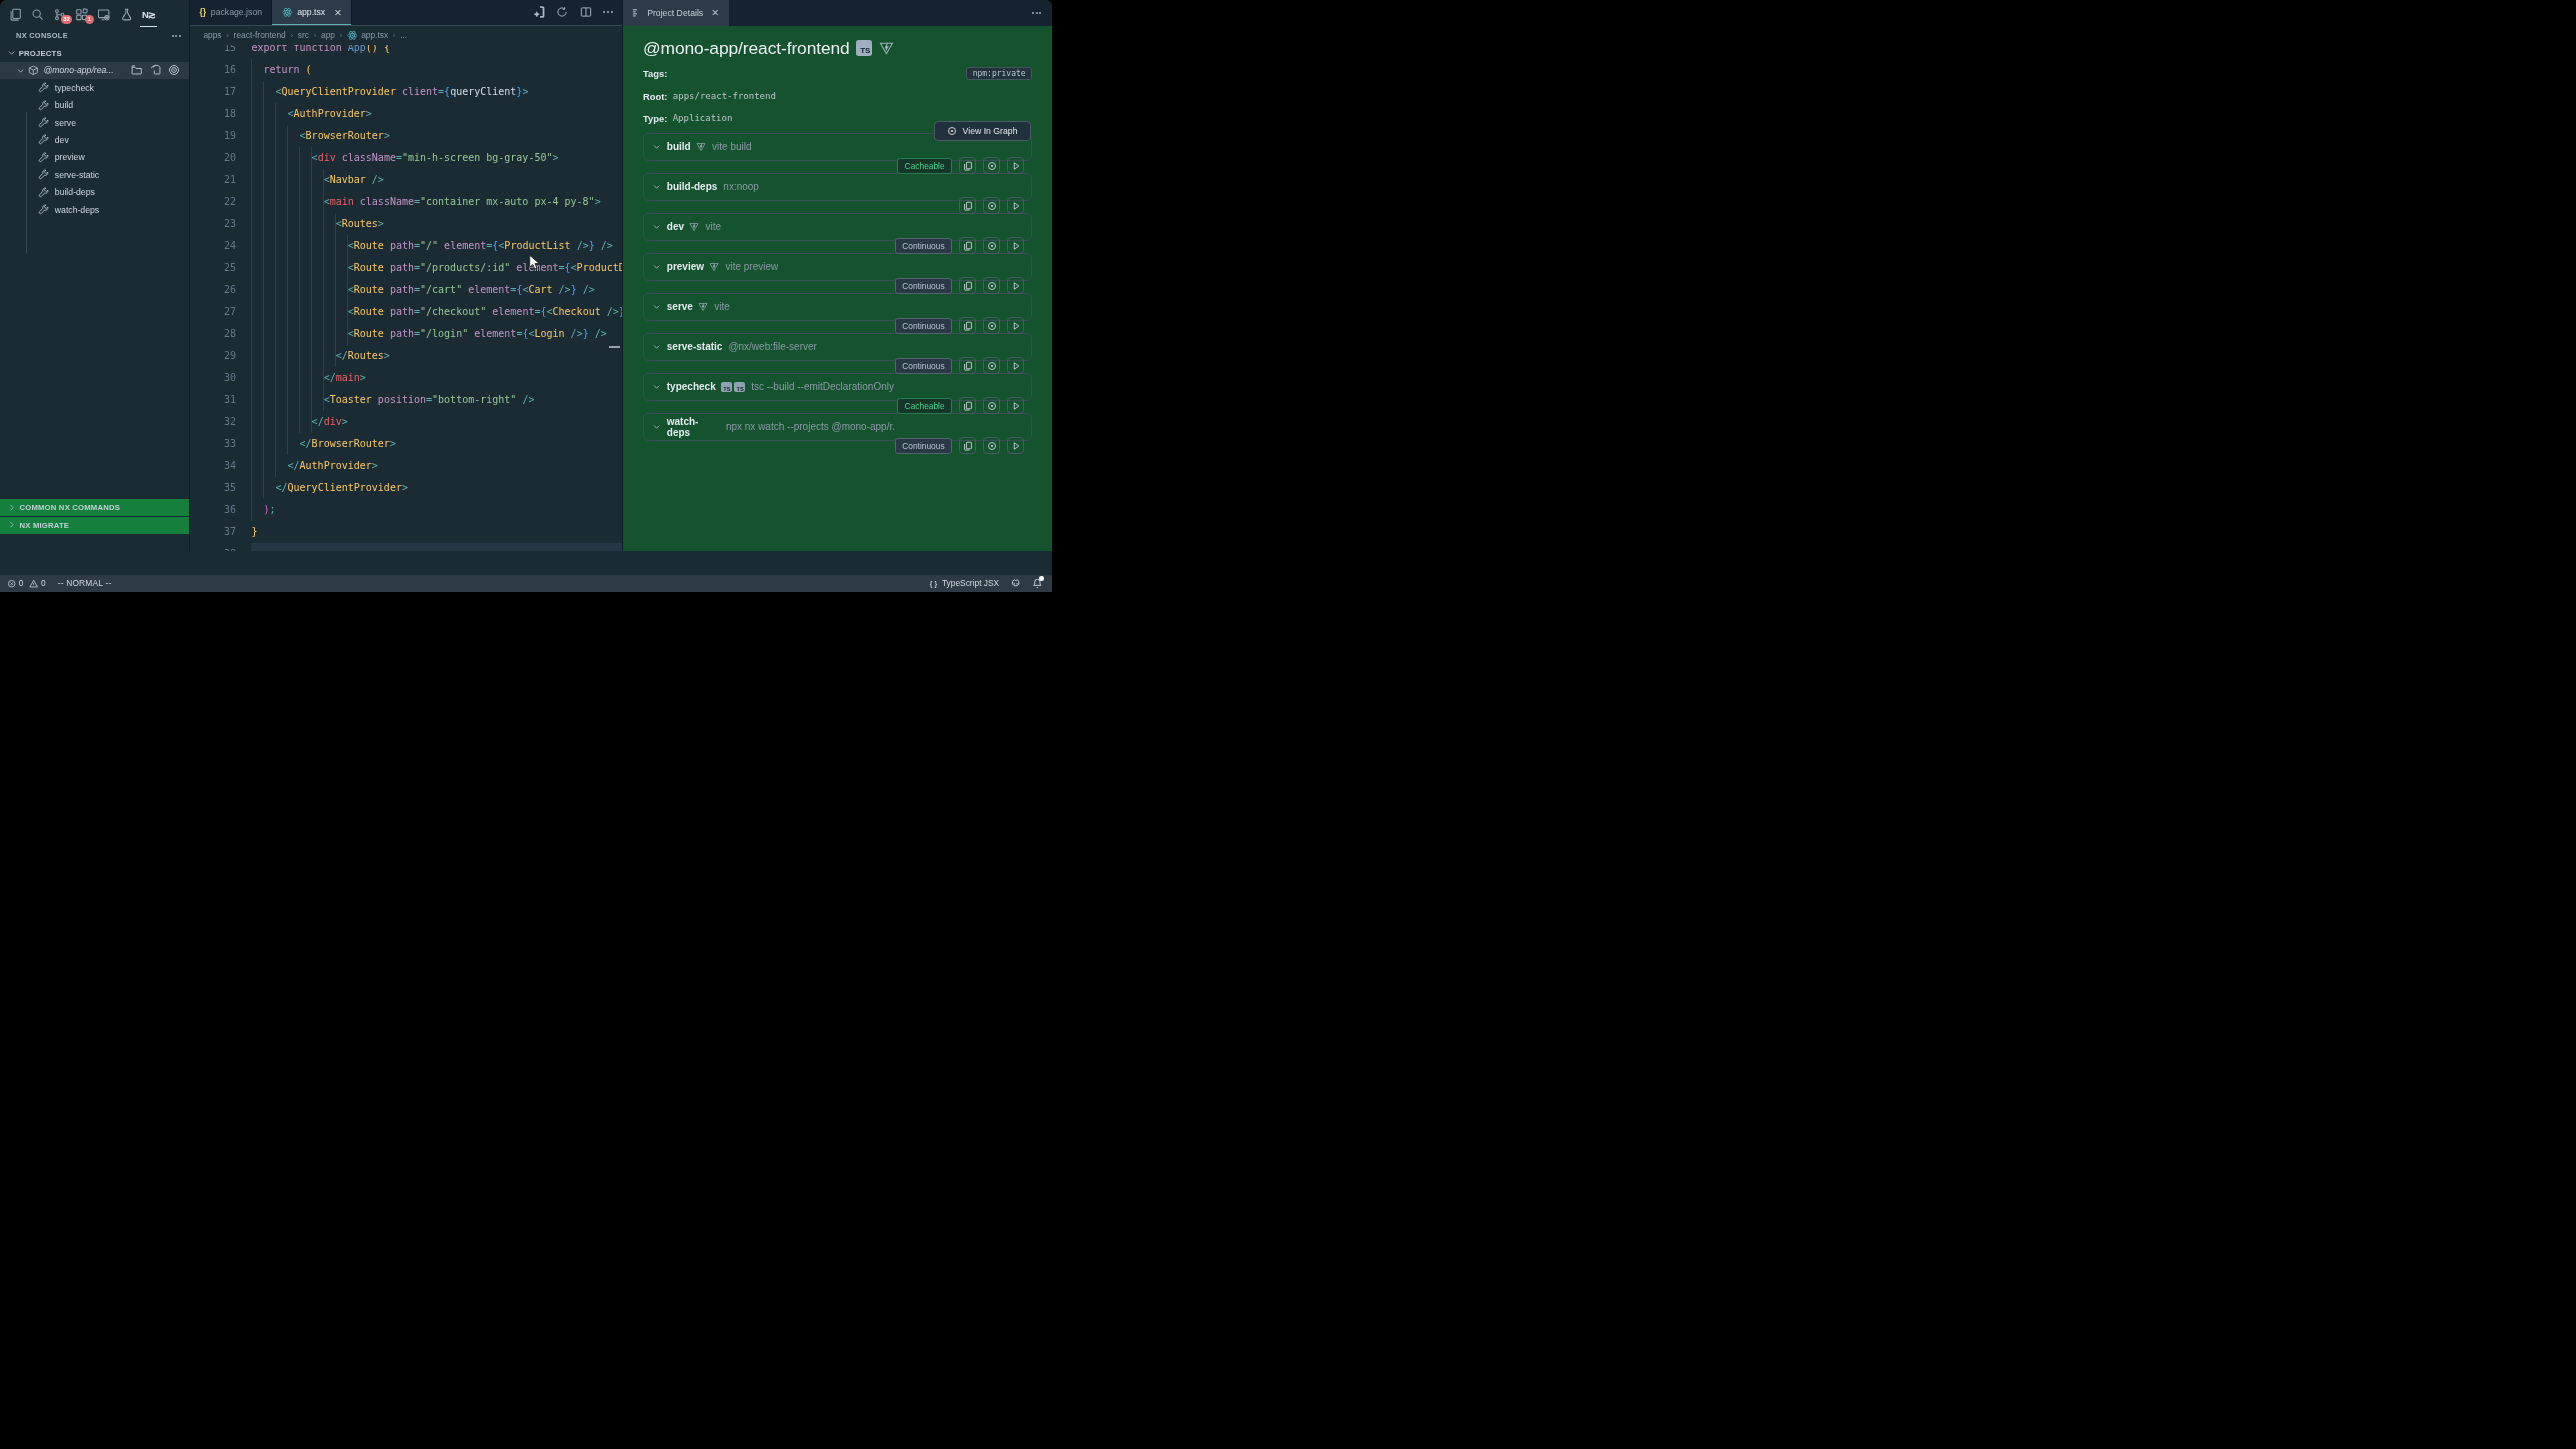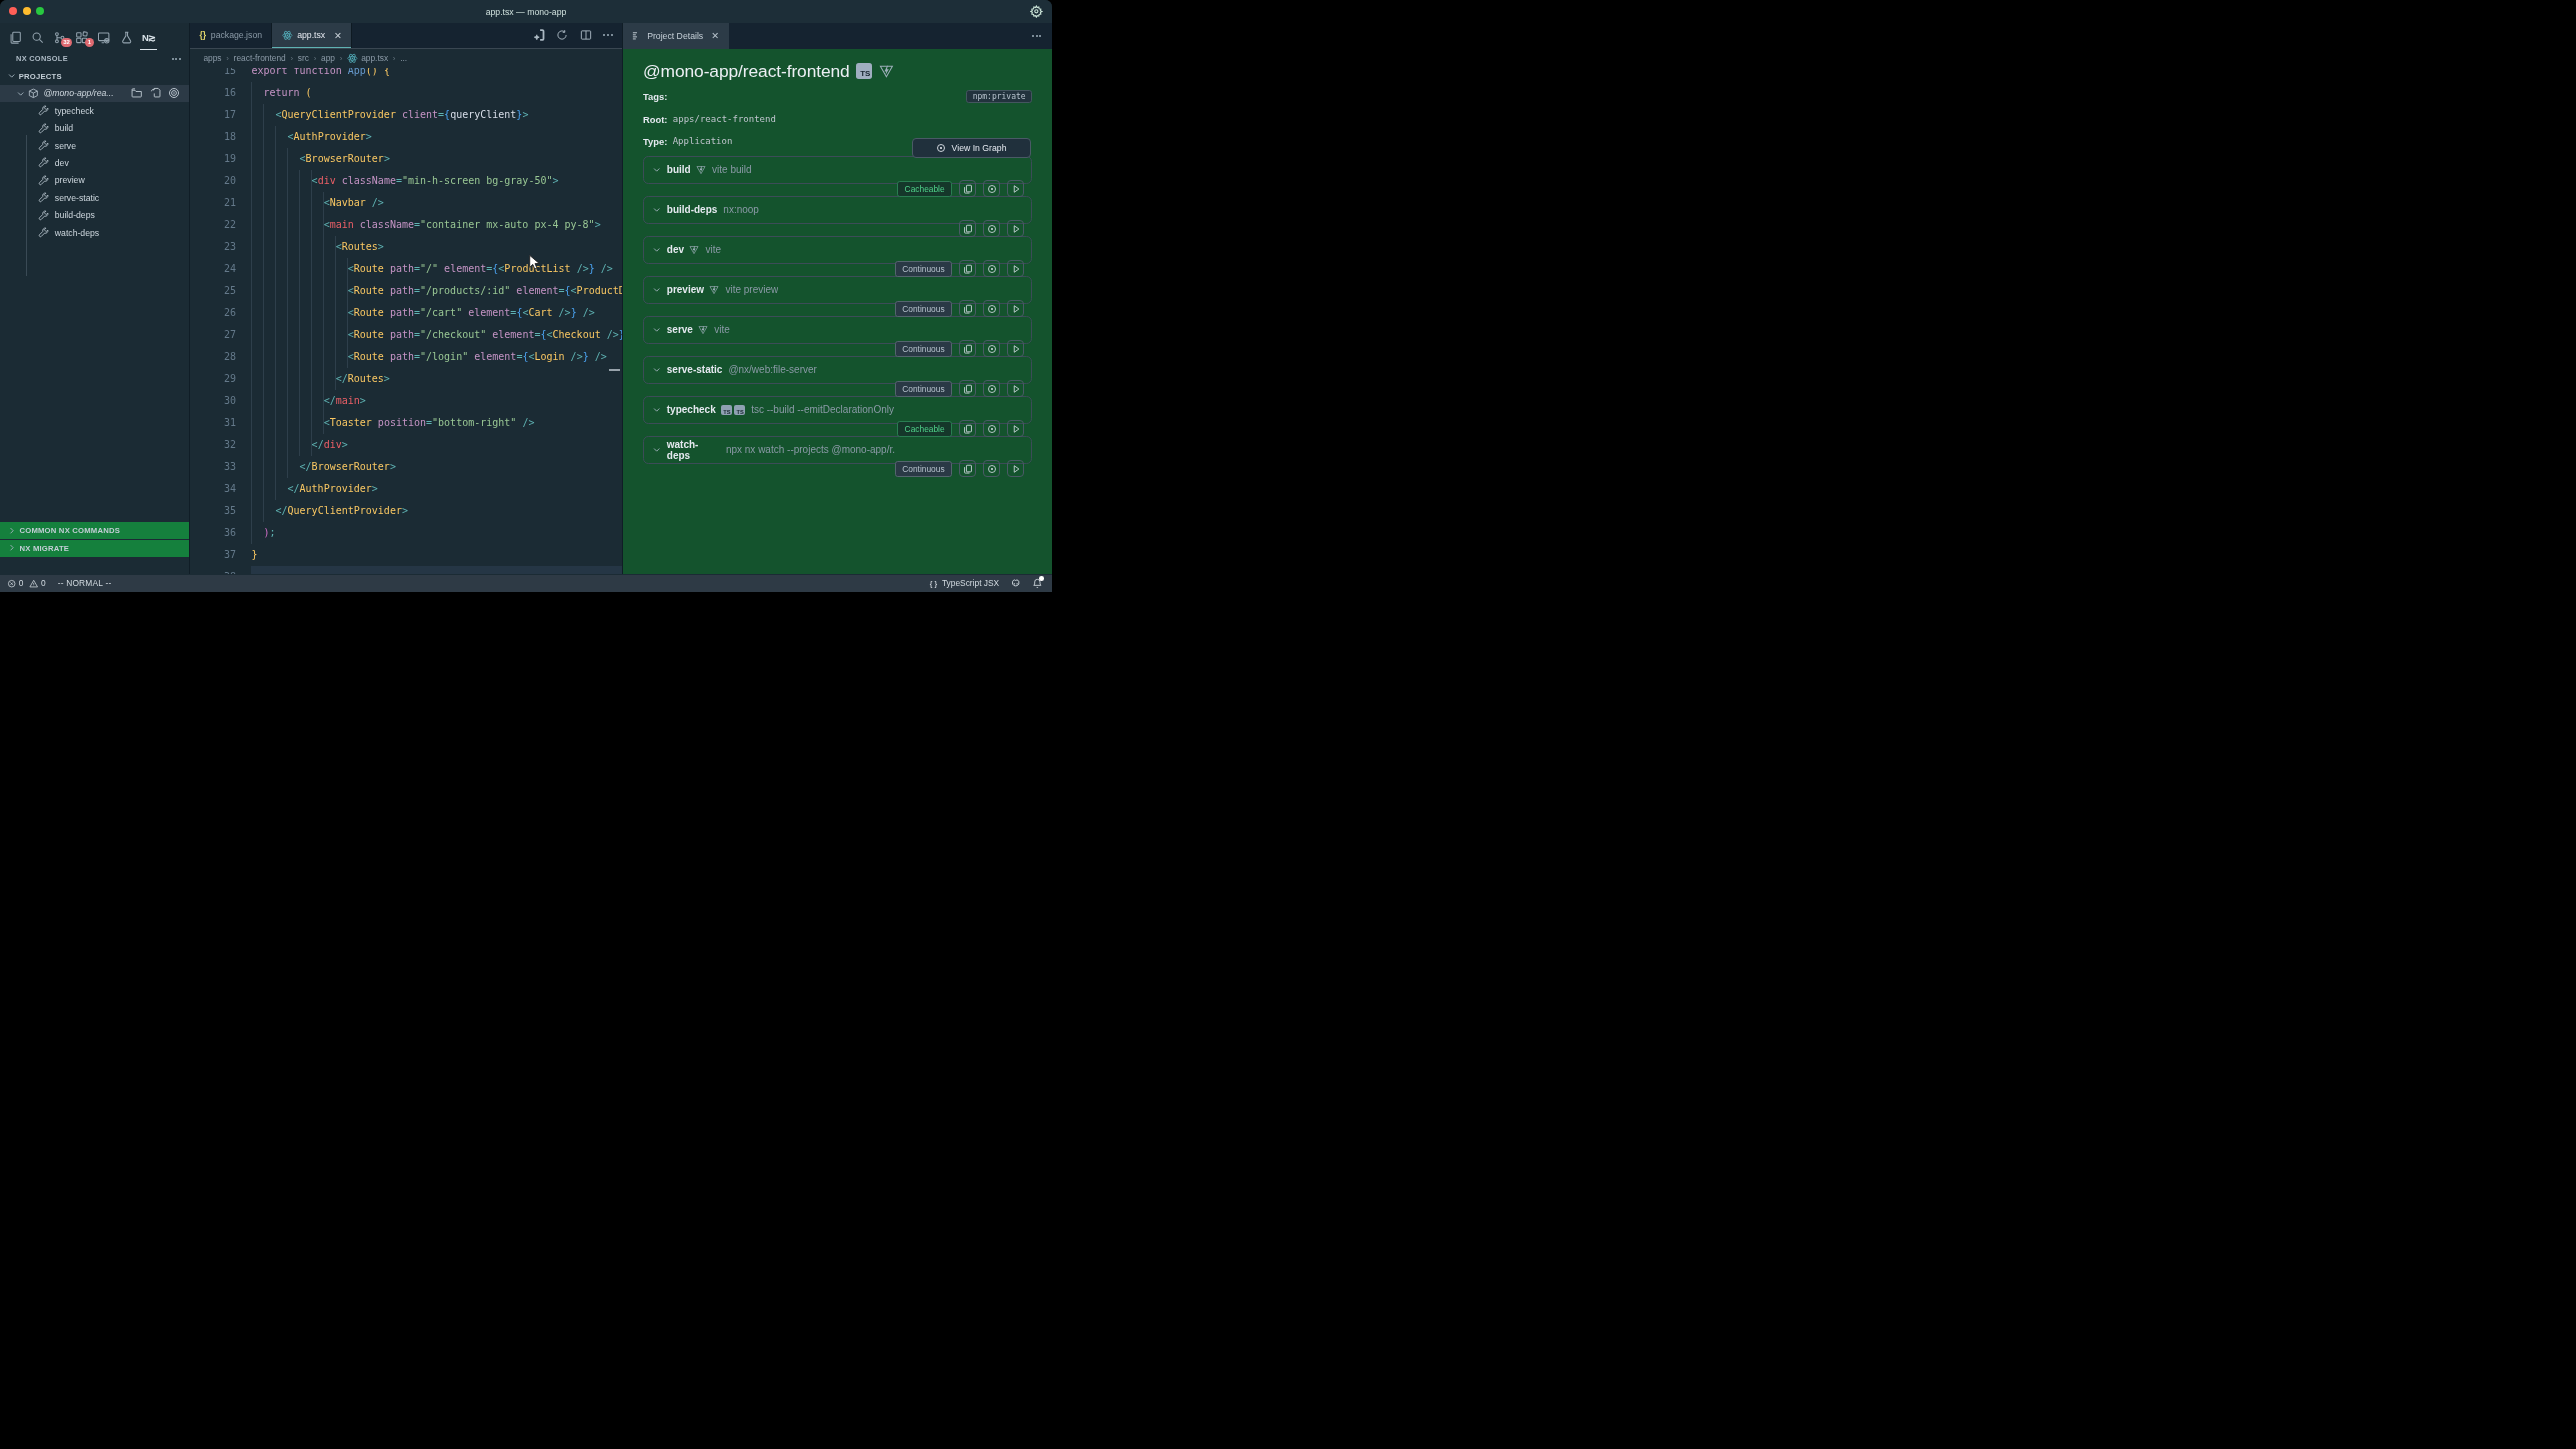--- a/index.html
+++ b/index.html
@@ -89,22 +89,22 @@
   .pd-title-row{display:flex;align-items:center;gap:6.7px;margin-top:2.7px;}
   .pd-title{font-size:17.4px;font-weight:400;color:#eceff4;letter-spacing:-0.1px;}
   .ts-badge{width:16px;height:16px;border-radius:2.7px;background:#a0aec0;color:#16242e;font-weight:700;
     font-size:8px;display:flex;align-items:flex-end;justify-content:flex-end;padding:1.3px 2px;}
   .vite-icon{color:#9fb0bb;}
   .pd-row{display:flex;align-items:center;margin-top:10.7px;font-size:9.4px;}
   .pd-row .lbl{font-weight:700;color:#e5e9f0;margin-right:5.4px;}
   .chip{font-family:"DejaVu Sans Mono",monospace;font-size:8px;color:#b8c4ce;border:0.7px solid #44565f;
     background:#22333d;border-radius:2.7px;padding:1.3px 5.4px;}
   .mono-val{font-family:"DejaVu Sans Mono",monospace;font-size:9px;color:#c0c5ce;}
-  .graph-btn{position:absolute;right:21.5px;top:89px;display:flex;align-items:center;gap:5.4px;height:20px;
-    padding:0 23px;border:0.7px solid #4a5a66;border-radius:4px;background:#20303c;color:#e5e9f0;
+  .graph-btn{position:absolute;right:21.5px;top:95px;display:flex;align-items:center;gap:5.4px;height:20px;
+    padding:0 12px;border:0.7px solid #4a5a66;border-radius:4px;background:#20303c;color:#e5e9f0;
     font-size:8.7px;cursor:pointer;}
   .targets-h{margin-top:20px;font-size:13.4px;color:#eceff4;display:inline-block;
     border-bottom:1.3px dotted #5c6b77;padding-bottom:5.4px;}
   .cards{margin-top:9.4px;}
   .card{display:flex;align-items:center;height:28px;border:0.7px solid #3c4c58;border-radius:5.4px;
     margin-bottom:12px;padding:0 6.7px 0 8px;}
   .card .chev{color:#9fb0bb;margin-right:5.4px;}
   .card .tname{font-weight:700;font-size:10px;color:#e5e9f0;}
   .card .tech{display:flex;gap:2.7px;margin-left:5.4px;align-items:center;color:#9fb0bb;}
   .ts-sm{width:10.7px;height:10.7px;border-radius:2px;background:#8fa1b3;color:#16242e;font-weight:700;
@@ -126,34 +126,20 @@
   .sb-lang{display:flex;align-items:center;gap:4.7px;cursor:pointer;}
   .sb-braces{font-size:8px;color:#e5e9f0;}
 
   .mouse-cursor{position:absolute;left:527px;top:254px;z-index:50;pointer-events:none;}
 </style>
 </head>
 <body>
 
 <div class="window">
 
-  <div class="titlebar">
-    <div class="lights">
-      <span class="light" style="background: rgb(255, 95, 87);"></span>
-      <span class="light" style="background: rgb(254, 188, 46);"></span>
-      <span class="light" style="background: rgb(40, 200, 64);"></span>
-    </div>
-    <div class="win-title">app.tsx — mono-app</div>
-    <span class="titlebar-gear">
-      <svg width="12.7" height="12.7" viewBox="0 0 16 16" fill="none" stroke="currentColor" stroke-width="1.4">
-        <circle cx="8" cy="8" r="2"></circle>
-          <path d="M8 1.3l1 1.9 2.1-.6.4 2.2 2.2.4-.6 2.1 1.9 1-1.9 1 .6 2.1-2.2.4-.4 2.2-2.1-.6-1 1.9-1-1.9-2.1.6-.4-2.2-2.2-.4.6-2.1-1.9-1 1.9-1-.6-2.1 2.2-.4.4-2.2 2.1.6z"></path>
-      </svg>
-    </span>
-  </div>
 
   <div class="main">
 
     <div class="sidebar">
       <div class="activity-row" id="activity-row">
           <div class="act-item">
             <svg width="13.4" height="13.4" viewBox="0 0 16 16" fill="none" stroke="currentColor" stroke-width="1.25">
               <rect x="4.5" y="1.5" width="9" height="11" rx="1"></rect>
               <path d="M11.5 14.5h-8a1 1 0 0 1-1-1V4"></path>
             </svg>

